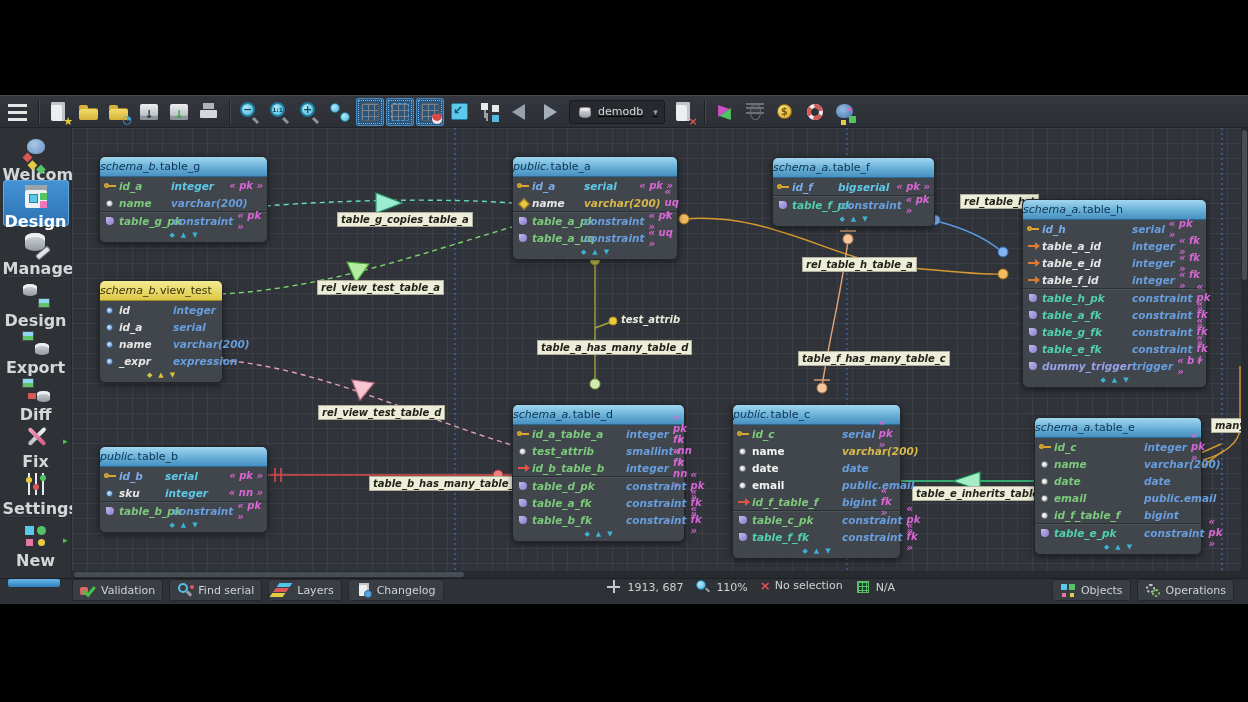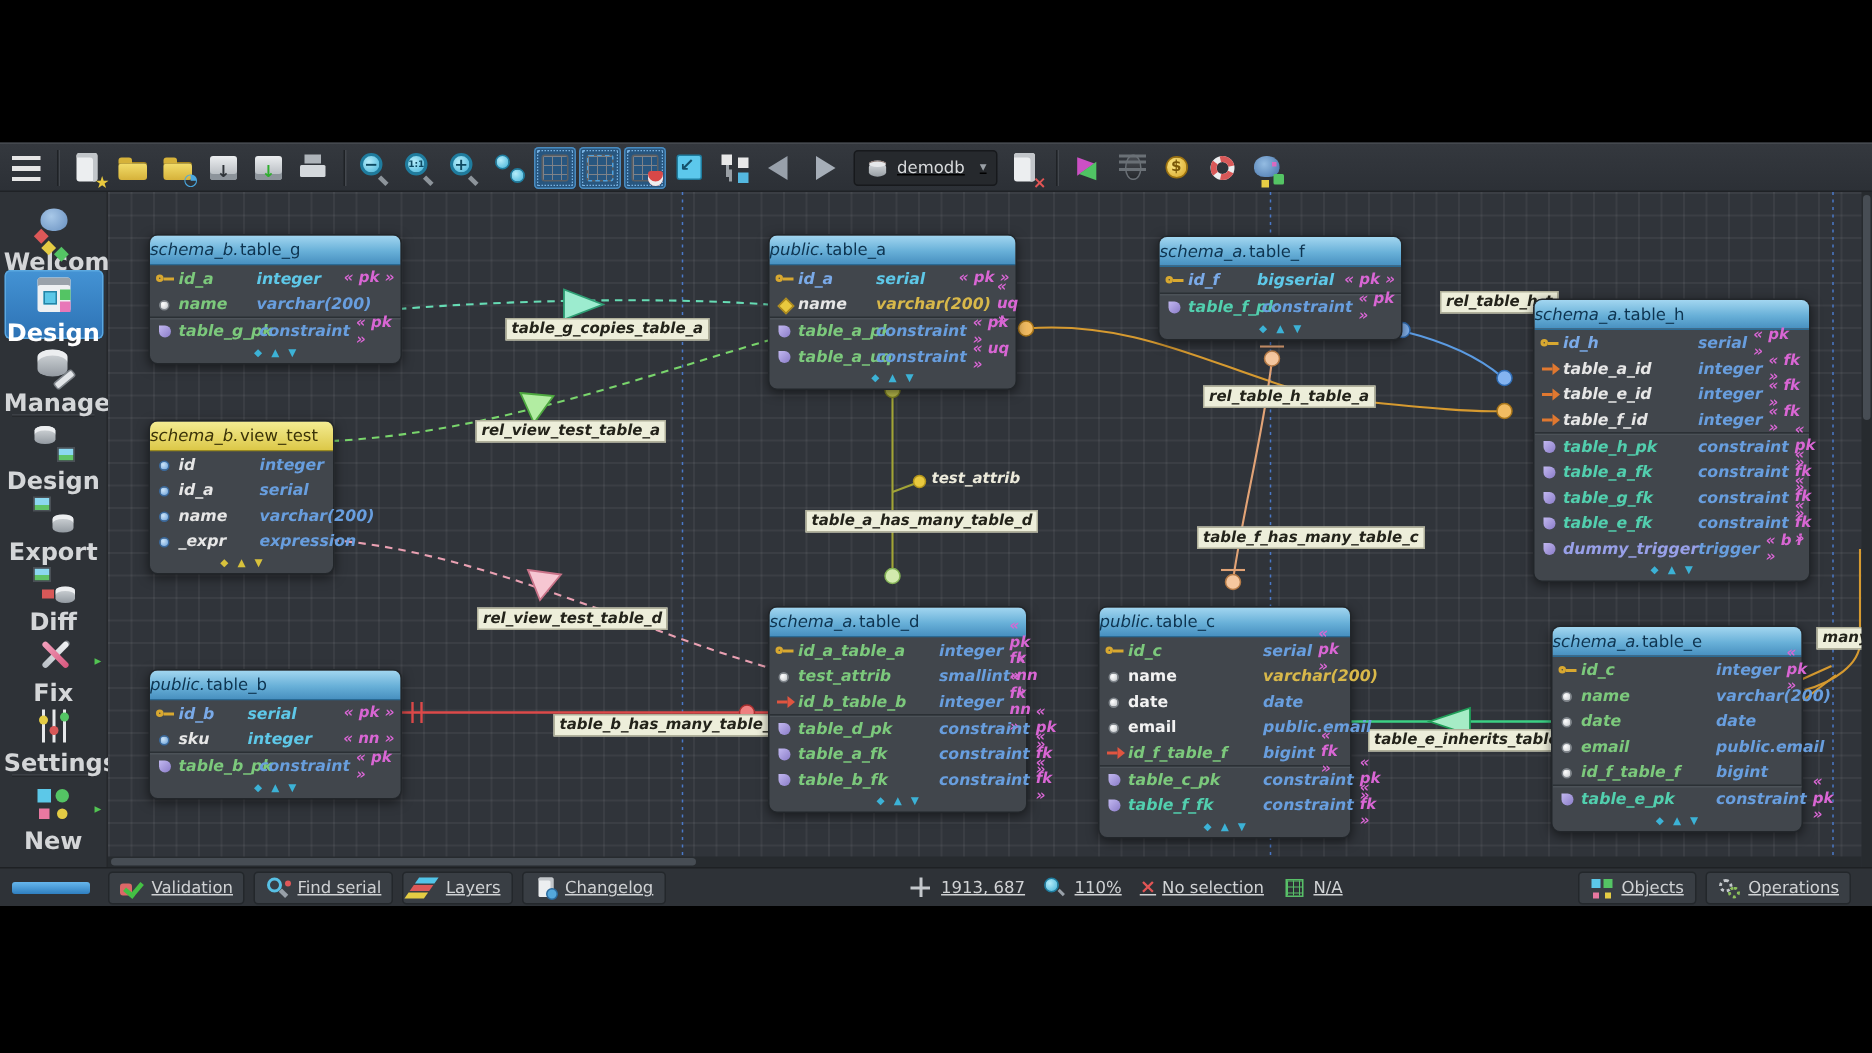--- a/index.html
+++ b/index.html
@@ -159,22 +159,22 @@
   .tfoot{height:13px;display:flex;justify-content:center;gap:6px;align-items:center;}
   .tfoot span{font-size:7px;line-height:1;font-style:normal;}
   .tfoot span.table{color:#3cb2d6;}
   .tfoot span.view{color:#d8c23c;}
   .vsb{position:absolute;right:0;top:0;width:7px;height:100%;background:#272b2f;z-index:4;}
   .vsb .handle{position:absolute;left:1px;top:2px;width:5px;height:150px;background:#474d54;border-radius:3px;}
   .hsb{position:absolute;left:0;right:7px;bottom:0;height:7px;background:#272b2f;z-index:4;}
   .hsb .handle{position:absolute;top:1px;left:2px;height:5px;width:390px;background:#474d54;border-radius:3px;}
 
   
-  .statusbar{height:26px;box-sizing:border-box;display:flex;align-items:center;background:#2e3237;
-    border-top:1px solid #1e2124;padding:0 8px;font-size:11px;color:#d0d2d4;text-decoration:underline;}
+  .statusbar{height:26px;box-sizing:border-box;display:flex;align-items:flex-start;background:#2e3237;
+    border-top:1px solid #1e2124;padding:0 8px;font-size:11px;color:#d0d2d4;}
   .sb-progress{width:52px;height:8px;border-radius:2px;background:linear-gradient(#66b6ec,#2f7fc0);margin-right:12px;flex:0 0 auto;}
   .sbtn{display:flex;align-items:center;height:20px;padding:0 7px;background:#393e44;border:1px solid #23272b;
     border-radius:3px;margin-right:6px;flex:0 0 auto;}
   .sb-spacer{flex:1;}
   .sb-info{display:flex;align-items:center;margin:0 6px;flex:0 0 auto;}
   .sb-glyph{font-weight:bold;margin-right:4px;font-size:13px;line-height:1;}
   .sb-ico{width:16px;height:16px;position:relative;display:inline-block;margin-right:5px;flex:0 0 16px;}
   .sbk-validation::after{content:"";position:absolute;left:0;top:5px;width:8px;height:8px;background:#dc6868;border-radius:2px;}
   .sbk-validation::before{content:"";position:absolute;left:5px;top:2px;width:5px;height:9px;border:solid #44c044;border-width:0 3px 3px 0;transform:rotate(40deg);z-index:1;}
   .sbk-find::before{content:"";position:absolute;left:1px;top:1px;width:10px;height:10px;border:2px solid #58c0e4;border-radius:50%;box-sizing:border-box;

